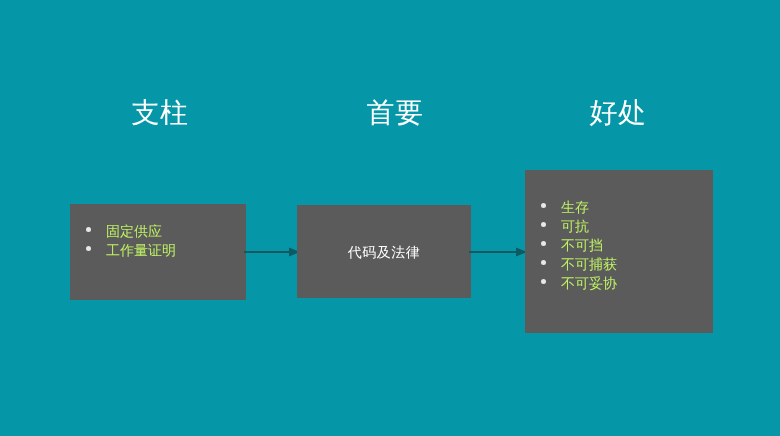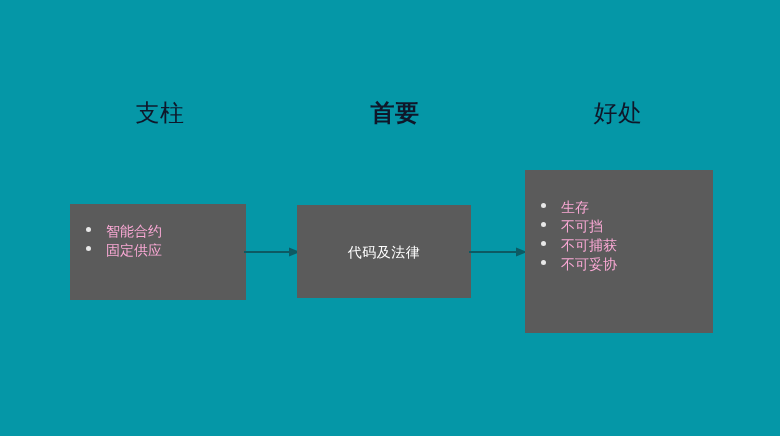--- a/index.html
+++ b/index.html
@@ -18,30 +18,30 @@
     position: relative;
     width: 780px;
     height: 436px;
     background: #0597a7;
     overflow: hidden;
   }
 
   
   .col-header {
     position: absolute;
-    color: #0f172a;
-    font-size: 24px;
+    color: #ffffff;
+    font-size: 28px;
     line-height: 30px;
     font-weight: 400;
     white-space: nowrap;
     text-align: center;
     letter-spacing: 0.5px;
   }
   #header-pillars  { left: 95px;  top: 98px;  width: 130px; }
-  #header-primary  { left: 330px; top: 98px;  width: 130px; font-weight: bold; }
+  #header-primary  { left: 330px; top: 98px;  width: 130px; }
   #header-benefits { left: 553px; top: 98px;  width: 130px; }
 
   
   .node-box {
     position: absolute;
     background: #5b5b5b;
     box-sizing: border-box;
   }
 
   #box-pillars {
@@ -69,21 +69,21 @@
     margin: 0;
     padding: 0;
     position: absolute;
   }
   #list-pillars  { left: 16px; top: 18px; }
   #list-benefits { left: 16px; top: 28px; }
 
   .bullet-item {
     display: flex;
     align-items: baseline;
-    color: #f9a8d4;
+    color: #bef264;
     font-size: 14px;
     line-height: 19px;
     white-space: nowrap;
   }
   .bullet-dot {
     display: inline-block;
     width: 5px;
     height: 5px;
     border-radius: 50%;
     background: #e8e8e8;
@@ -130,25 +130,25 @@
   <div class="col-header" id="header-pillars">支柱</div>
 
   <div class="col-header" id="header-primary">首要</div>
 
   <div class="col-header" id="header-benefits">好处</div>
 
   <div class="node-box" id="box-pillars">
     <ul class="bullet-list" id="list-pillars">
       <li class="bullet-item">
         <span class="bullet-dot"></span>
-        <span class="bullet-text">智能合约</span>
+        <span class="bullet-text">固定供应</span>
       </li>
       <li class="bullet-item">
         <span class="bullet-dot"></span>
-        <span class="bullet-text">固定供应</span>
+        <span class="bullet-text">工作量证明</span>
       </li>
     </ul>
   </div>
 
   <div class="connector" id="arrow-1">
     <svg width="56" height="14" viewBox="0 0 56 14">
       <line x1="0" y1="7" x2="47" y2="7" stroke="#0d5a63" stroke-width="2"></line>
       <polygon points="45,2.5 56,7 45,11.5" fill="#0d5a63"></polygon>
     </svg>
   </div>
@@ -165,20 +165,24 @@
   </div>
 
   <div class="node-box" id="box-benefits">
     <ul class="bullet-list" id="list-benefits">
       <li class="bullet-item">
         <span class="bullet-dot"></span>
         <span class="bullet-text">生存</span>
       </li>
       <li class="bullet-item">
         <span class="bullet-dot"></span>
+        <span class="bullet-text">可抗</span>
+      </li>
+      <li class="bullet-item">
+        <span class="bullet-dot"></span>
         <span class="bullet-text">不可挡</span>
       </li>
       <li class="bullet-item">
         <span class="bullet-dot"></span>
         <span class="bullet-text">不可捕获</span>
       </li>
       <li class="bullet-item">
         <span class="bullet-dot"></span>
         <span class="bullet-text">不可妥协</span>
       </li>

